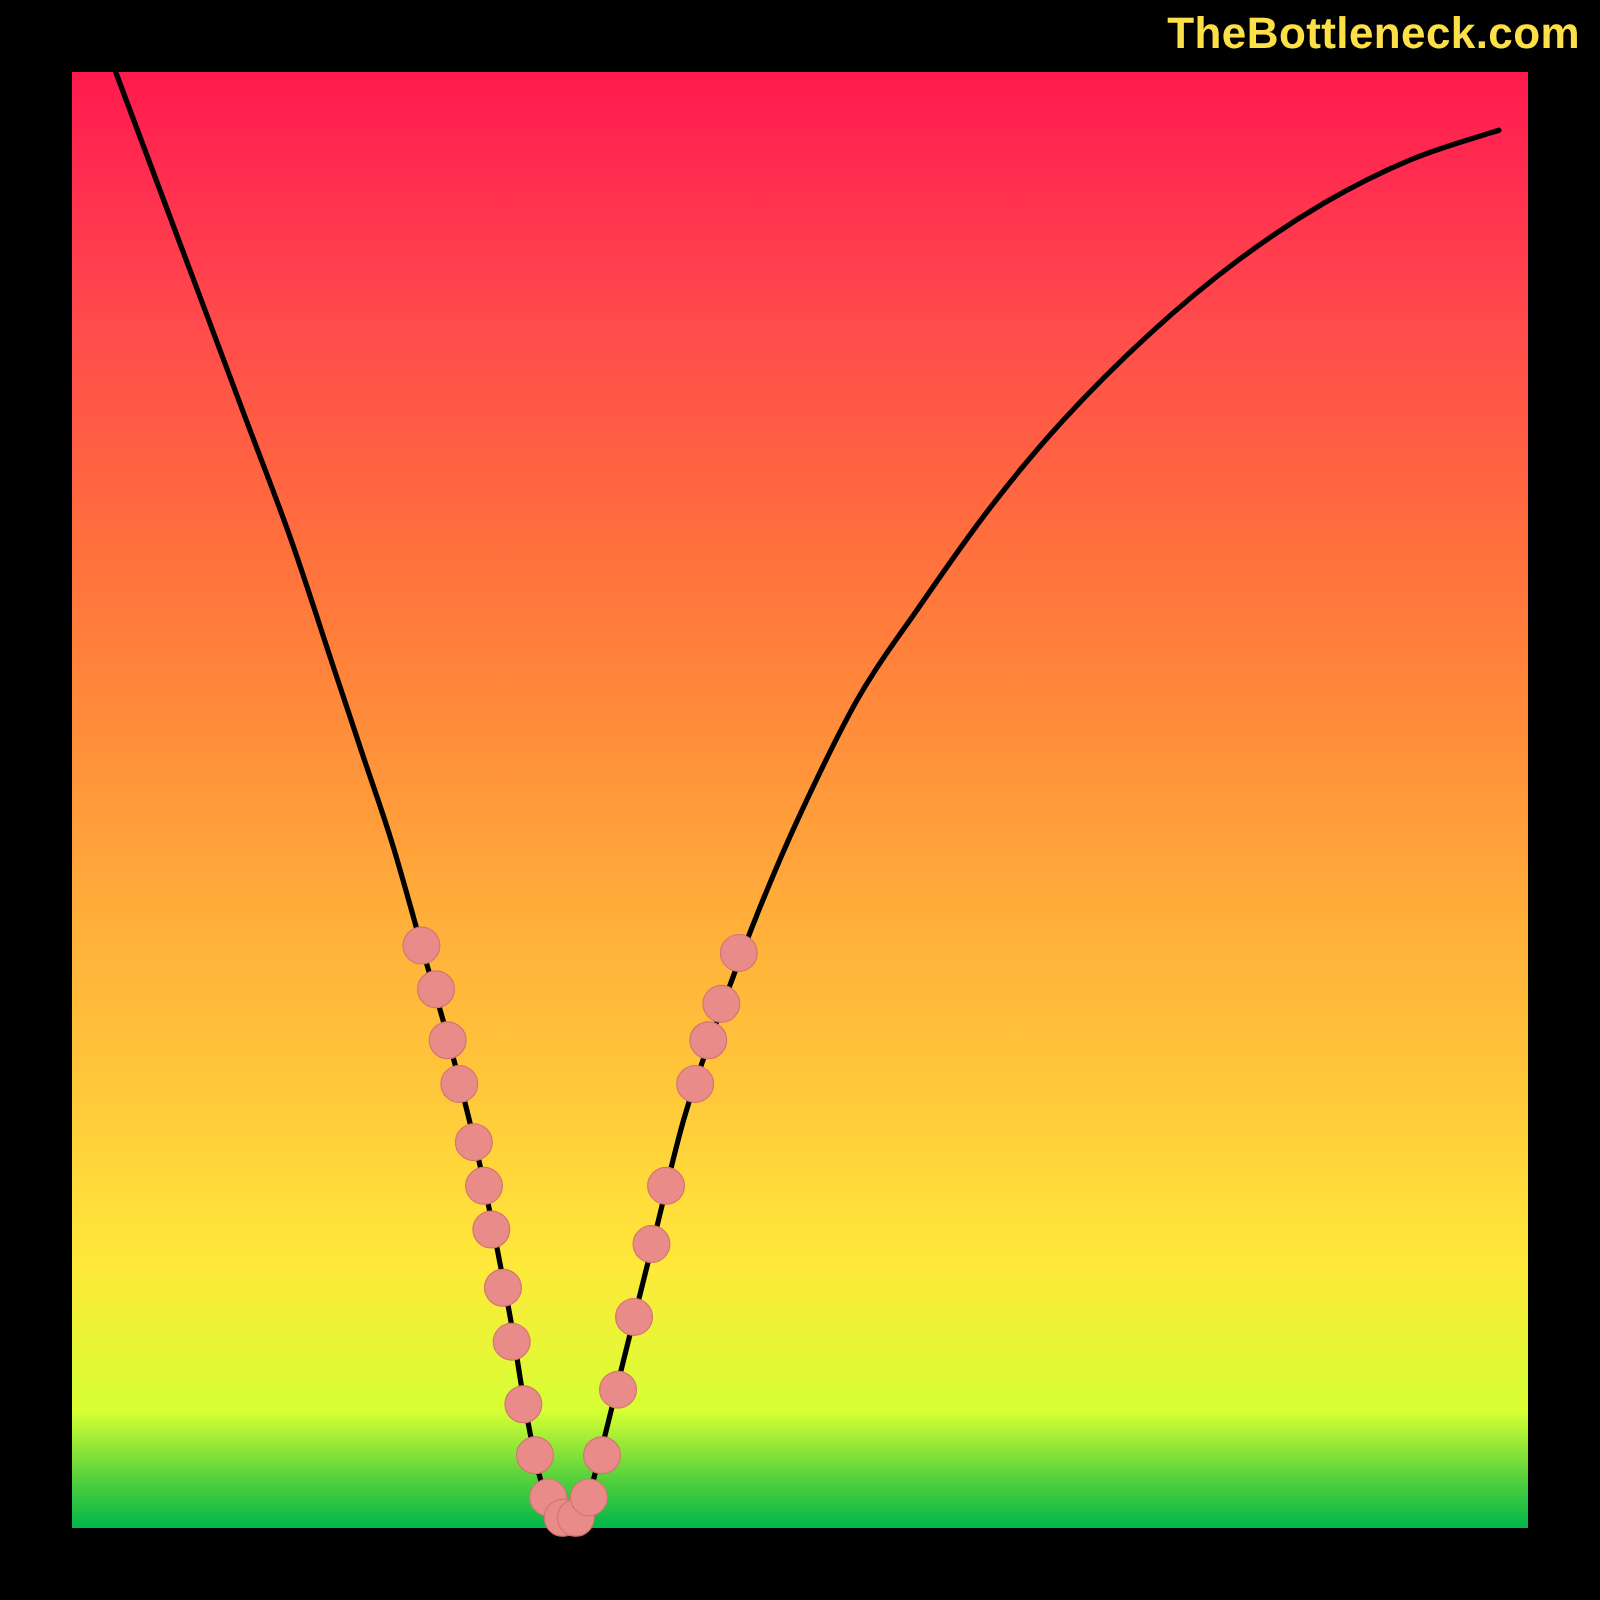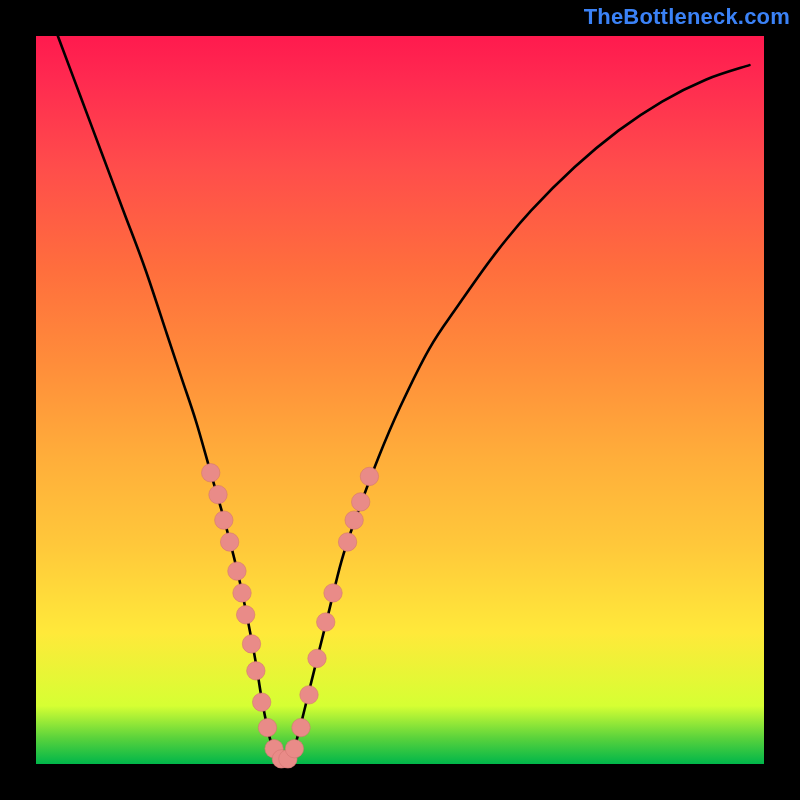--- a/index.html
+++ b/index.html
@@ -14,21 +14,21 @@
   .outer {
     position: relative;
     width: 800px;
     height: 800px;
     background: #000;
   }
   .watermark {
     position: absolute;
     top: 4px;
     right: 10px;
-    color: #3b82f6;
+    color: #fde047;
     font-size: 22px;
     font-weight: 600;
     letter-spacing: 0.2px;
     z-index: 10;
   }
   .plot {
     position: absolute;
     left: 36px;
     top: 36px;
     width: 728px;

